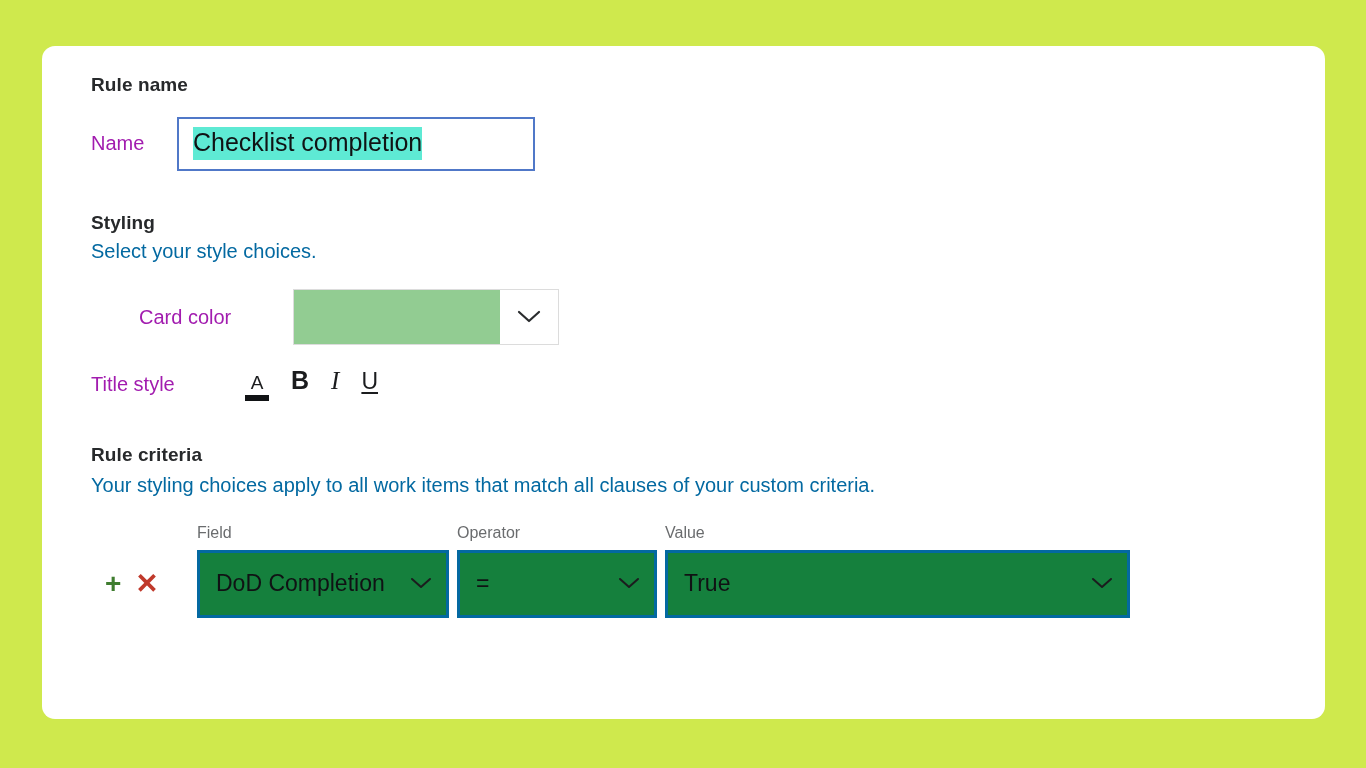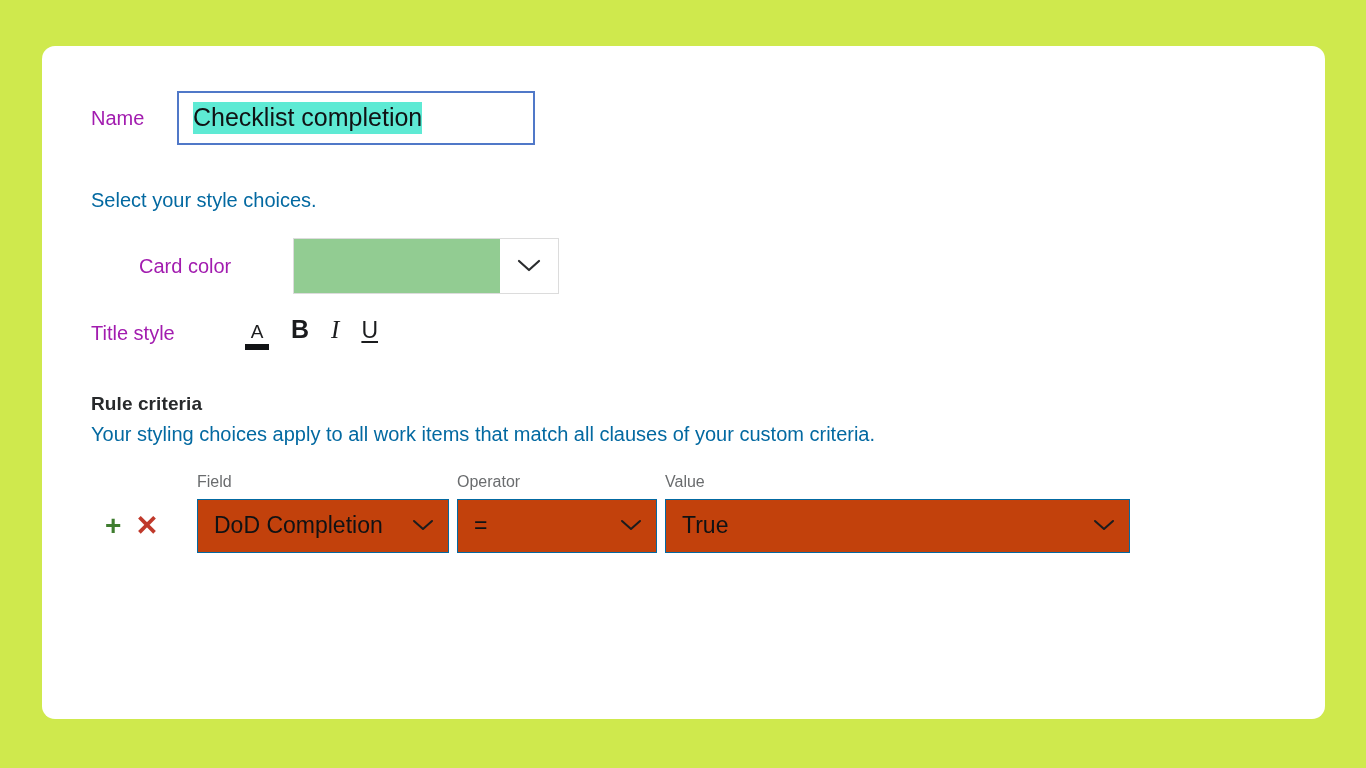--- a/index.html
+++ b/index.html
@@ -225,23 +225,23 @@
   .act-del {
     font-size: 28px;
     line-height: 1;
     color: #c0392b;
     font-weight: bold;
     cursor: pointer;
     user-select: none;
   }
 
   .dd {
-    height: 54px;
-    border: 1px solid #0369a1;
-    background: #c2410c;
+    height: 68px;
+    border: 3px solid #0369a1;
+    background: #15803d;
     box-sizing: border-box;
     display: flex;
     align-items: center;
     justify-content: space-between;
     padding: 0 14px 0 16px;
     overflow: hidden;
     cursor: pointer;
   }
   .dd-field { width: 252px; flex: 0 0 auto; }
   .dd-op    { width: 200px; flex: 0 0 auto; margin-left: 8px; }
@@ -269,30 +269,32 @@
 
   svg.caret { display: block; }
 </style>
 </head>
 <body style="background: rgb(207, 233, 77);">
 
 <div class="card">
   <div class="card-inner">
 
     <section class="block-rulename">
+      <div class="section-title">Rule name</div>
 
       <div class="name-row">
         <div class="row-label name-label">Name</div>
         <div class="name-input-wrap" style="border-color: rgb(80, 120, 200);">
           <span class="name-input-text" style="background: #5eead4;">Checklist completion</span>
         </div>
       </div>
     </section>
 
     <section class="block-styling">
+      <div class="section-title">Styling</div>
       <div class="section-sub">Select your style choices.</div>
 
       <div class="card-color-row">
         <div class="row-label card-color-label">Card color</div>
         <div class="color-select">
           <div class="color-swatch" style="background: rgb(146, 204, 146);"></div>
           <div class="color-caret">
             <svg class="caret" width="24" height="14" viewBox="0 0 24 14" aria-hidden="true">
               <path d="M2 2 L12 11 L22 2" fill="none" stroke="#2a2c2e" stroke-width="2.2" stroke-linecap="round" stroke-linejoin="round"></path>
             </svg>

